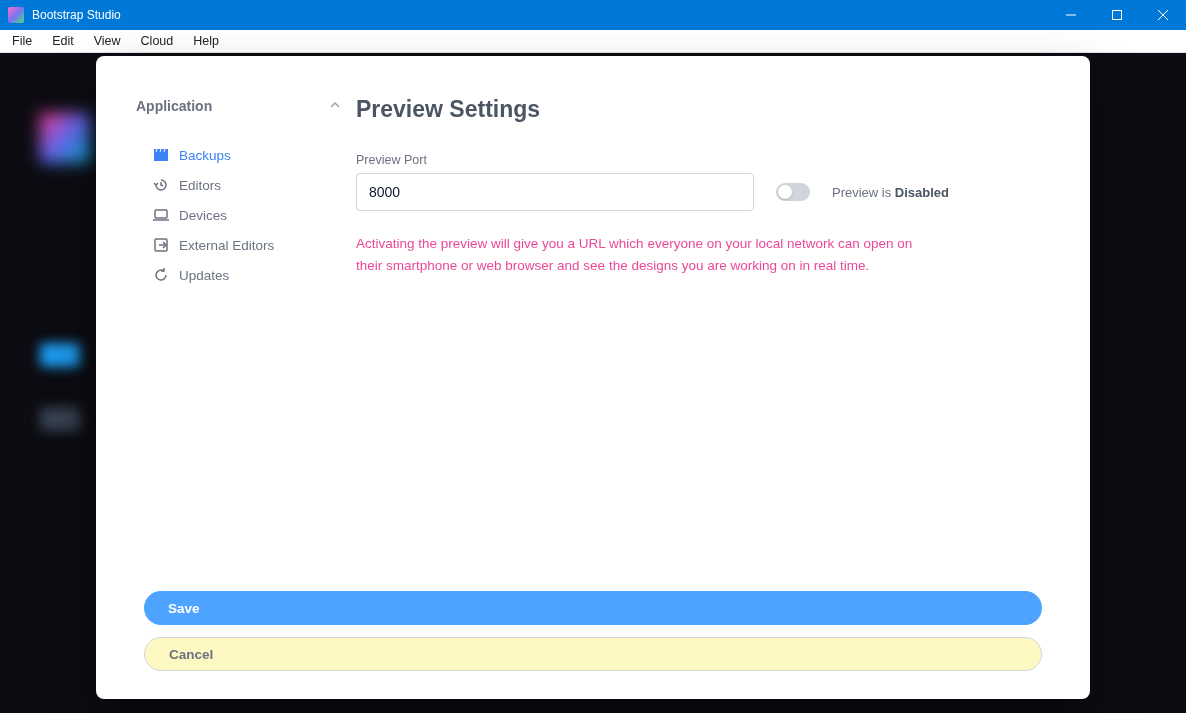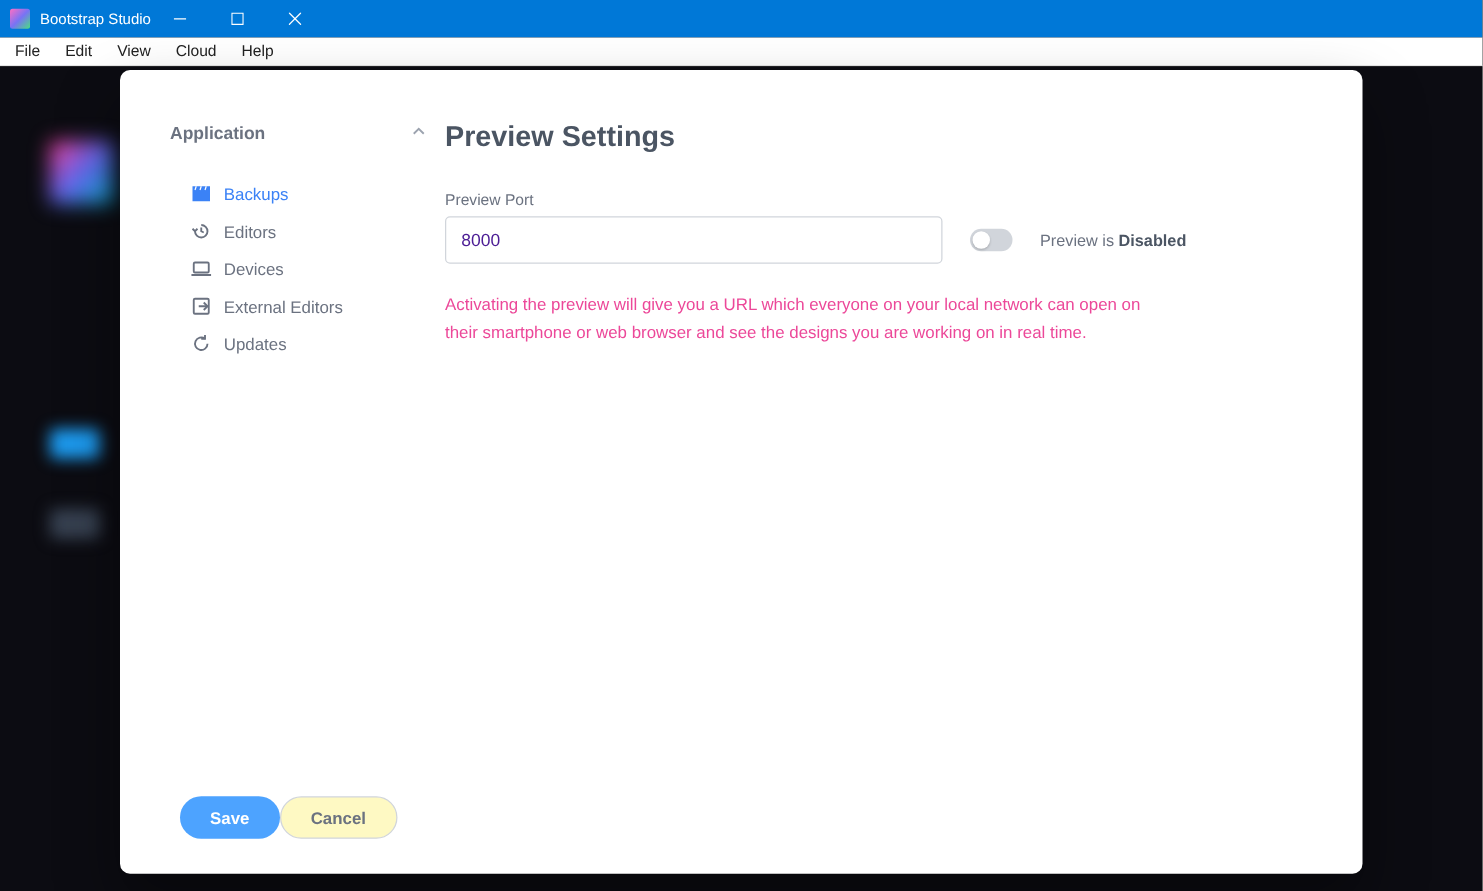--- a/index.html
+++ b/index.html
@@ -8,20 +8,21 @@
       background: #0a0a0a;
       width: 1186px;
       height: 713px;
       overflow: hidden;
     }
     .titlebar {
       height: 30px;
       background: #0078d7;
       display: flex;
       align-items: center;
+      justify-content: space-between;
       color: #fff;
     }
     .titlebar-left {
       display: flex;
       align-items: center;
       padding-left: 8px;
       gap: 8px;
     }
     .app-icon {
       width: 16px;
@@ -169,21 +170,21 @@
       gap: 22px;
       margin-bottom: 22px;
     }
     .text-input {
       width: 398px;
       height: 38px;
       border: 1px solid #d1d5db;
       border-radius: 4px;
       padding: 0 12px;
       font-size: 14px;
-      color: #4c1d95;
+      color: #0f172a;
       outline: none;
     }
     .toggle {
       width: 34px;
       height: 18px;
       background: #d1d5db;
       border-radius: 10px;
       position: relative;
       cursor: pointer;
     }
@@ -205,20 +206,22 @@
     .toggle-label b { color: #4b5563; font-weight: 700; text-align: center; }
     .help-text {
       font-size: 13.5px;
       line-height: 1.6;
       color: #ec4899;
       max-width: 560px;
     }
     .modal-footer {
       padding: 15px 48px 28px 48px;
       display: flex;
+      gap: 12px;
+      flex-direction: column;
     }
     .btn {
       height: 34px;
       padding: 0 24px;
       border-radius: 18px;
       font-size: 13.5px;
       font-weight: 600;
       cursor: pointer;
       border: none;
       display: flex;

